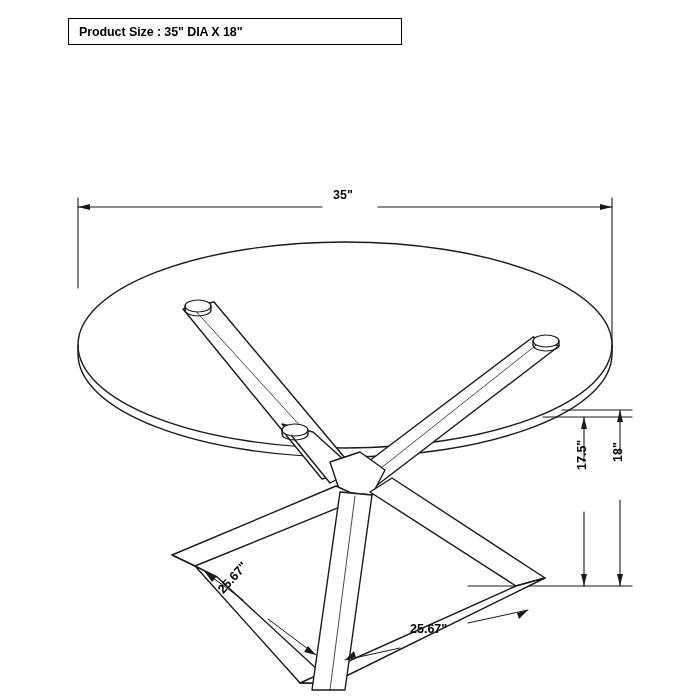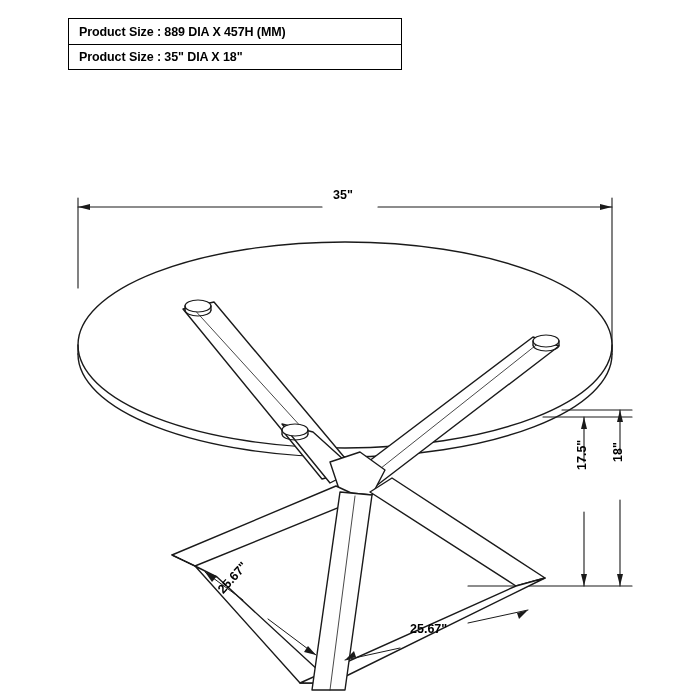--- a/index.html
+++ b/index.html
@@ -60,21 +60,20 @@
   #label-width  { left: 333px; top: 188px; }
   #label-height-inner { left: 575px; top: 470px; transform: rotate(-90deg); transform-origin: left top; }
   #label-height-outer { left: 611px; top: 462px; transform: rotate(-90deg); transform-origin: left top; }
   #label-leg-left  { left: 215px; top: 587px; transform: rotate(-48deg); transform-origin: left top; }
   #label-leg-right { left: 410px; top: 622px; }
 </style>
 </head>
 <body>
 
 <div id="spec-table">
-  <div class="spec-row">Product Size : 889 DIA X 457H (MM)</div>
   <div class="spec-row">Product Size : 35" DIA X 18"</div>
 </div>
 
 <svg id="drawing" viewBox="0 0 700 700">
 
   <g fill="none" stroke="#1a1a1a" stroke-width="1.3" stroke-linejoin="round" stroke-linecap="round">
 
     <g stroke-width="1.1">
       <line x1="78" y1="207" x2="322" y2="207"></line>
       <line x1="378" y1="207" x2="612" y2="207"></line>

